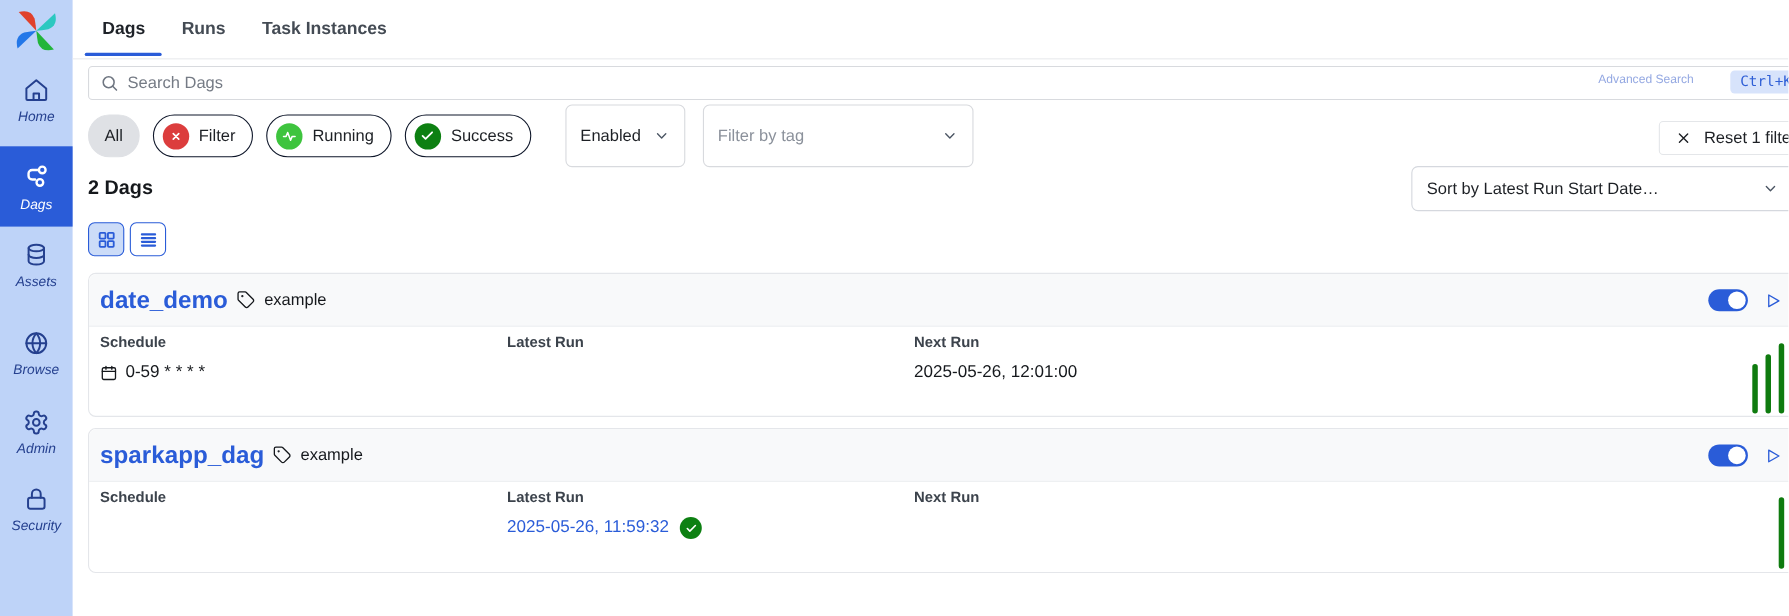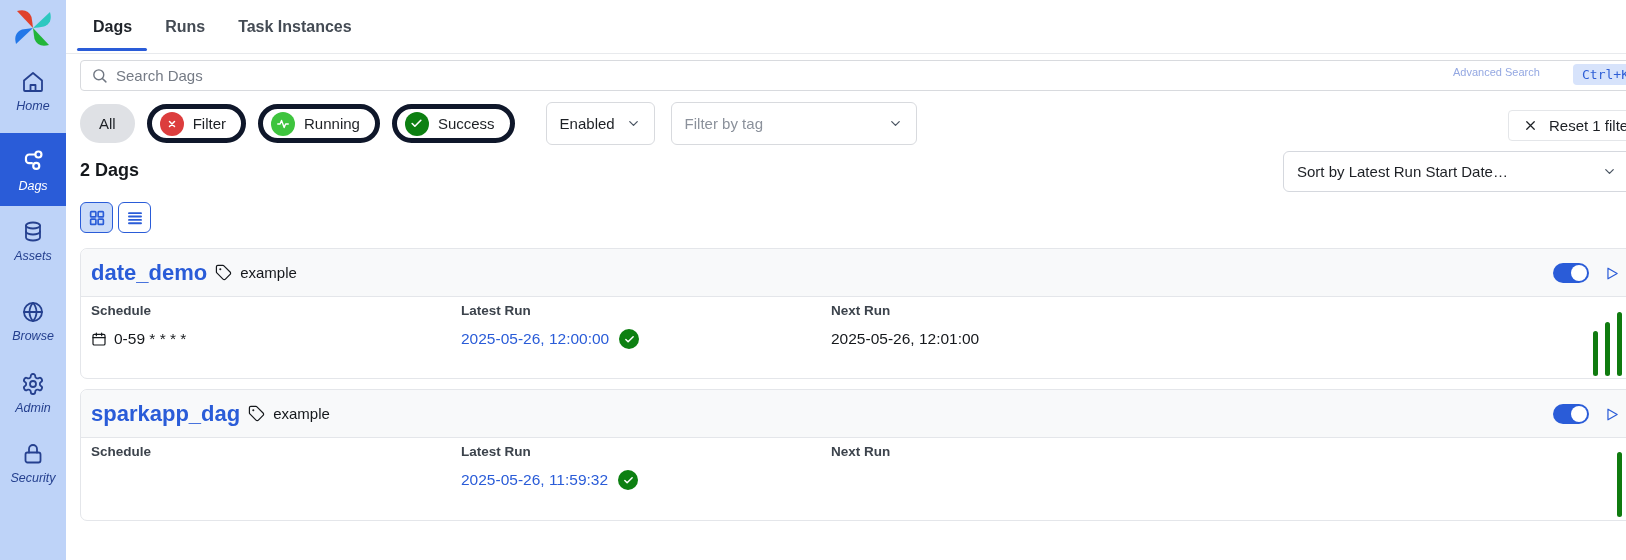--- a/index.html
+++ b/index.html
@@ -26,25 +26,25 @@
 
   
   .searchbar { position:absolute; left:80px; top:60px; width:1560px; height:31px; border:1px solid #d8dade; border-radius:4px; display:flex; align-items:center; padding-left:10px; background:#fff; }
   .searchbar input { border:none; outline:none; flex:1; font-size:15px; color:#1d2025; font-family:"Liberation Sans", sans-serif; margin-left:8px; background:transparent; }
   .searchbar input::placeholder { color:#757b85; }
   .adv-search { position:absolute; left:1372px; top:5px; font-size:11px; color:#94a8e2; cursor:pointer; }
   .kbd { position:absolute; left:1492px; top:3px; background:#d7e3fb; color:#2f5fd6; font-family:"DejaVu Sans Mono", monospace; font-size:13px; padding:3px 9px; border-radius:4px; white-space:nowrap; }
 
   
   .filter-row { position:absolute; left:80px; top:104px; display:flex; align-items:center; gap:12px; height:39px; }
-  .chip { height:39px; display:flex; align-items:center; gap:9px; border:5px solid #0f172a; border-radius:20px; background:#fff; padding:0 15px 0 8px; font-size:15px; color:#1d2025; cursor:pointer; }
+  .chip { height:39px; display:flex; align-items:center; gap:9px; border:1px solid #0f172a; border-radius:20px; background:#fff; padding:0 15px 0 8px; font-size:15px; color:#1d2025; cursor:pointer; }
   .chip.all { background:#dfe1e5; border-color:#dfe1e5; padding:0 14px; }
   .st-circle { width:24px; height:24px; border-radius:50%; display:flex; align-items:center; justify-content:center; flex:0 0 auto; }
   .st-circle.red { background:#dc3d3d; } .st-circle.green { background:#3ec43e; } .st-circle.dgreen { background:#0d8012; }
-  .select-box { height:43px; border:1px solid #d8dade; border-radius:6px; background:#fff; display:flex; align-items:center; justify-content:space-between; padding:0 13px; font-size:15px; color:#1d2025; cursor:pointer; }
+  .select-box { height:57px; border:1px solid #d8dade; border-radius:6px; background:#fff; display:flex; align-items:center; justify-content:space-between; padding:0 13px; font-size:15px; color:#1d2025; cursor:pointer; }
   .enabled-select { width:109px; margin-left:19px; }
   .tag-filter { width:246px; margin-left:4px; color:#8b919b; }
   .reset-btn { position:absolute; left:1508px; top:110px; width:142px; height:31px; border:1px solid #e4e6e9; border-radius:4px; background:#fff; display:flex; align-items:center; gap:11px; padding:0 14px; font-size:15px; color:#1d2025; cursor:pointer; }
 
   
   .count { position:absolute; left:80px; top:160px; font-size:18px; font-weight:700; color:#15181c; }
   .sort-box { position:absolute; left:1283px; top:151px; width:357px; height:41px; border:1px solid #d5d8de; border-radius:6px; background:#fff; display:flex; align-items:center; justify-content:space-between; padding:0 22px 0 13px; font-size:15px; color:#1d2025; cursor:pointer; }
   .view-toggles { position:absolute; left:80px; top:202px; display:flex; gap:5px; }
   .vt-btn { width:33px; height:31px; border:1px solid #2a5cd8; border-radius:6px; background:#fff; display:flex; align-items:center; justify-content:center; cursor:pointer; }
   .vt-btn.active { background:#ccdcf8; }
@@ -248,28 +248,20 @@
         <span class="col-value">
           <svg width="16" height="16" viewBox="0 0 24 24" fill="none" stroke="#15181c" stroke-width="1.8" stroke-linecap="round" stroke-linejoin="round">
             <rect x="3" y="5" width="18" height="16" rx="2"></rect>
               <path d="M8 3v4M16 3v4M3 10h18"></path>
           </svg>
           <span>0-59 * * * *</span>
         </span>
       </div>
       <div class="col col-latest">
         <span class="col-label">Latest Run</span>
-        <span class="col-value">
-          <a class="run-link">2025-05-26, 12:00:00</a>
-          <span class="check-badge">
-            <svg width="11" height="11" viewBox="0 0 24 24" fill="none" stroke="#fff" stroke-width="3.2" stroke-linecap="round" stroke-linejoin="round">
-                <path d="M20 6 9 17l-5-5"></path>
-              </svg>
-          </span>
-        </span>
       </div>
       <div class="col col-next">
         <span class="col-label">Next Run</span>
         <span class="col-value">2025-05-26, 12:01:00</span>
       </div>
       <div class="bars">
           <div class="bar" style="height: 45px;"></div>
           <div class="bar" style="height: 54px;"></div>
           <div class="bar" style="height: 64px;"></div>
         </div>

